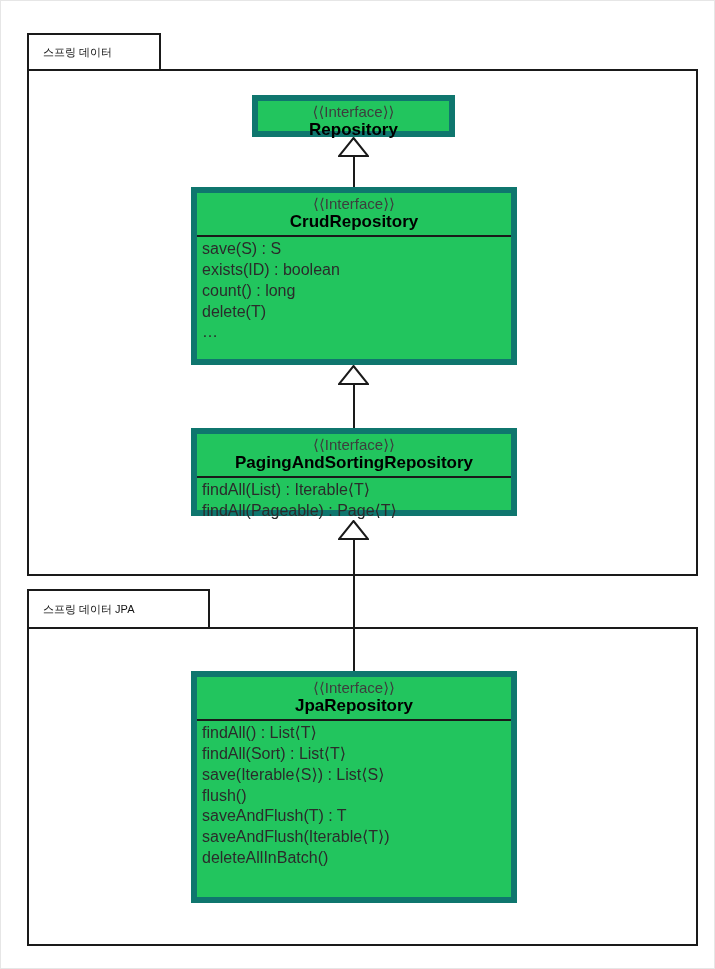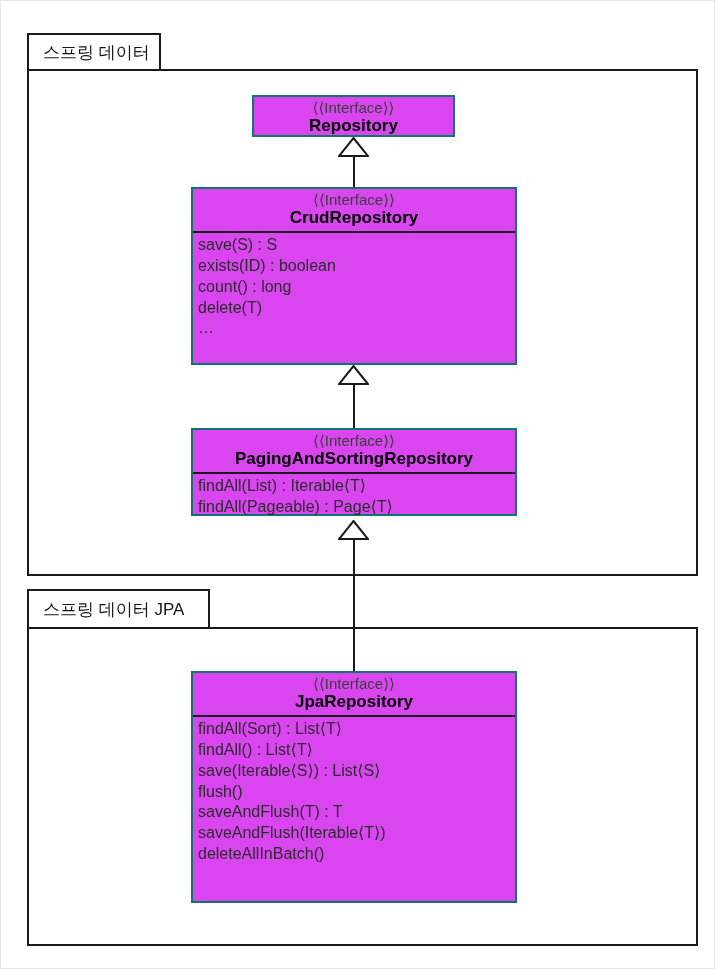--- a/index.html
+++ b/index.html
@@ -34,40 +34,40 @@
     left: 0;
     box-sizing: border-box;
     border: 2px solid #1a1a1a;
     background: #ffffff;
     display: flex;
     align-items: center;
     padding: 0 14px;
     z-index: 3;
   }
   .pkg-tab-label {
-    font-size: 17px;
+    font-size: 11px;
     color: #141414;
     line-height: 1;
     white-space: nowrap;
   }
   .pkg-body {
     position: absolute;
     left: 0;
     box-sizing: border-box;
     border: 2px solid #1a1a1a;
     background: #ffffff;
     z-index: 1;
   }
 
   
   .uml-box {
     position: absolute;
     box-sizing: border-box;
-    border: 2px solid #0f766e;
-    background: #d946ef;
+    border: 6px solid #0f766e;
+    background: #22c55e;
     z-index: 4;
   }
   .uml-header {
     box-sizing: border-box;
     padding: 3px 6px 4px 6px;
     text-align: center;
     border-bottom: 2px solid #1a1a1a;
   }
   .uml-header.no-rule {
     border-bottom: none;
@@ -181,22 +181,22 @@
       <div class="member">findAll(Pageable) : Page⟨T⟩</div>
     </div>
   </div>
 
   <div class="uml-box" style="left:190px; top:670px; width:326px; height:232px;">
     <div class="uml-header">
       <div class="stereotype">⟨⟨Interface⟩⟩</div>
       <div class="classname">JpaRepository</div>
     </div>
     <div class="uml-members">
+      <div class="member">findAll() : List⟨T⟩</div>
       <div class="member">findAll(Sort) : List⟨T⟩</div>
-      <div class="member">findAll() : List⟨T⟩</div>
       <div class="member">save(Iterable⟨S⟩) : List⟨S⟩</div>
       <div class="member">flush()</div>
       <div class="member">saveAndFlush(T) : T</div>
       <div class="member">saveAndFlush(Iterable⟨T⟩)</div>
       <div class="member">deleteAllInBatch()</div>
     </div>
   </div>
 
 </div>
 

